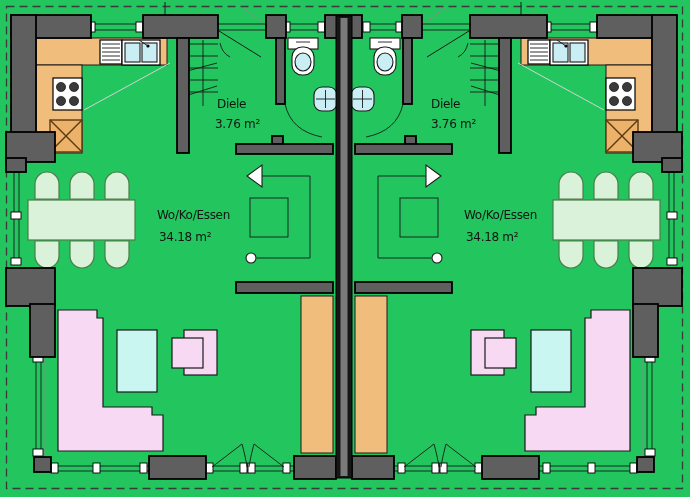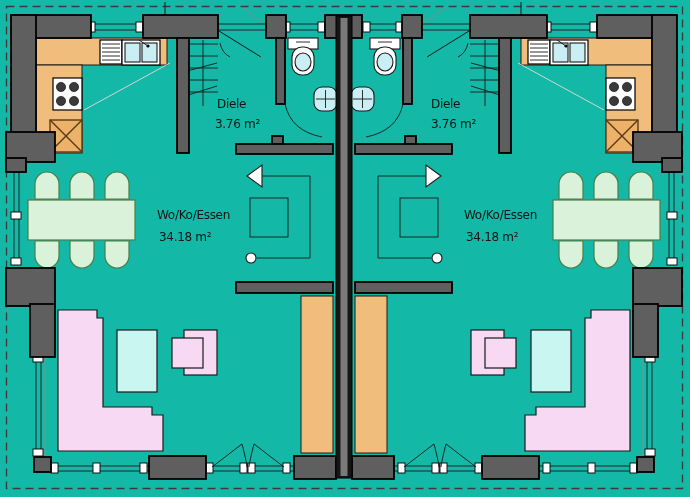--- a/index.html
+++ b/index.html
@@ -1,16 +1,16 @@
 <!DOCTYPE html>
 <html><head>
 <meta charset="utf-8">
 <style>
   html,body{margin:0;padding:0;background:#fff;}
-  .stage{position:relative;width:690px;height:497px;background:#14b8a6;overflow:hidden;
+  .stage{position:relative;width:690px;height:497px;background:#22c55e;overflow:hidden;
          font-family:"DejaVu Sans",sans-serif;}
   svg{display:block}
   .wall{fill:#5f5f5f;stroke:#000;stroke-width:1.8;}
   .pwall{fill:#161616;stroke:#000;stroke-width:1;}
   .pstripe{fill:#7a7a7a;stroke:none;}
   .orange{fill:#f1bd7d;stroke:#1a1a1a;stroke-width:1;}
   .xsq{fill:#ecb269;stroke:#5b3a14;stroke-width:1.4;}
   .xln{stroke:#5b3a14;stroke-width:1.4;}
   .whitebox{fill:#ffffff;stroke:#000;stroke-width:1.2;}
   .cyan{fill:#c9eef4;stroke:#1a1a1a;stroke-width:1.1;}

